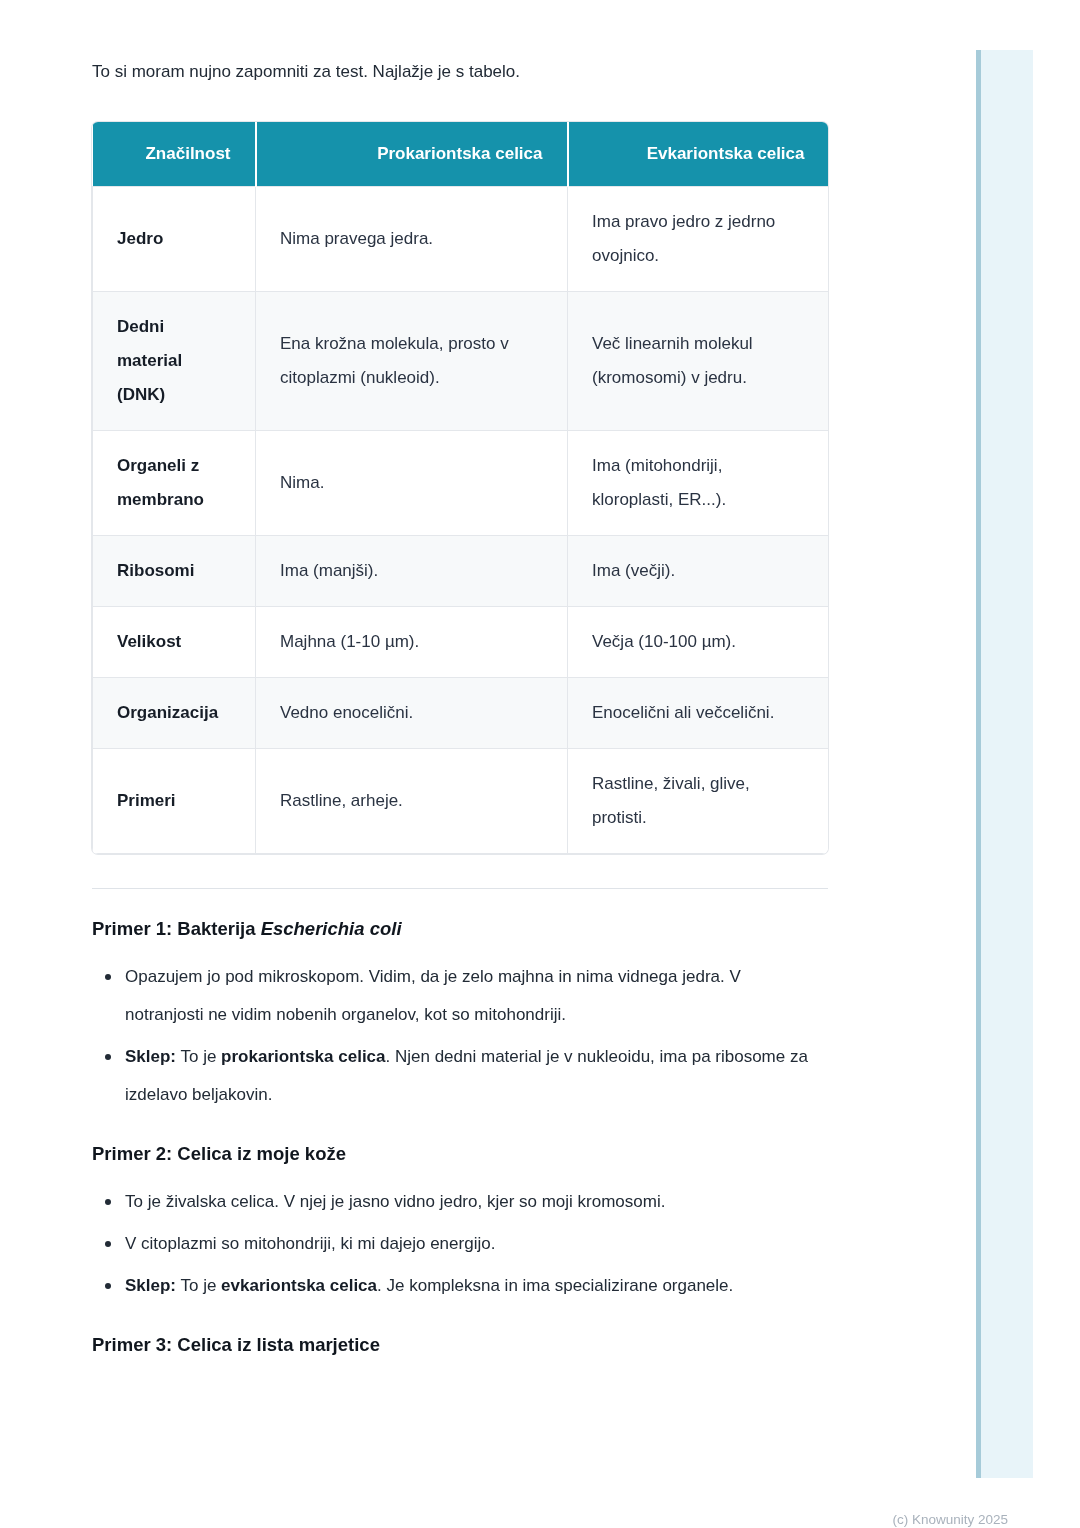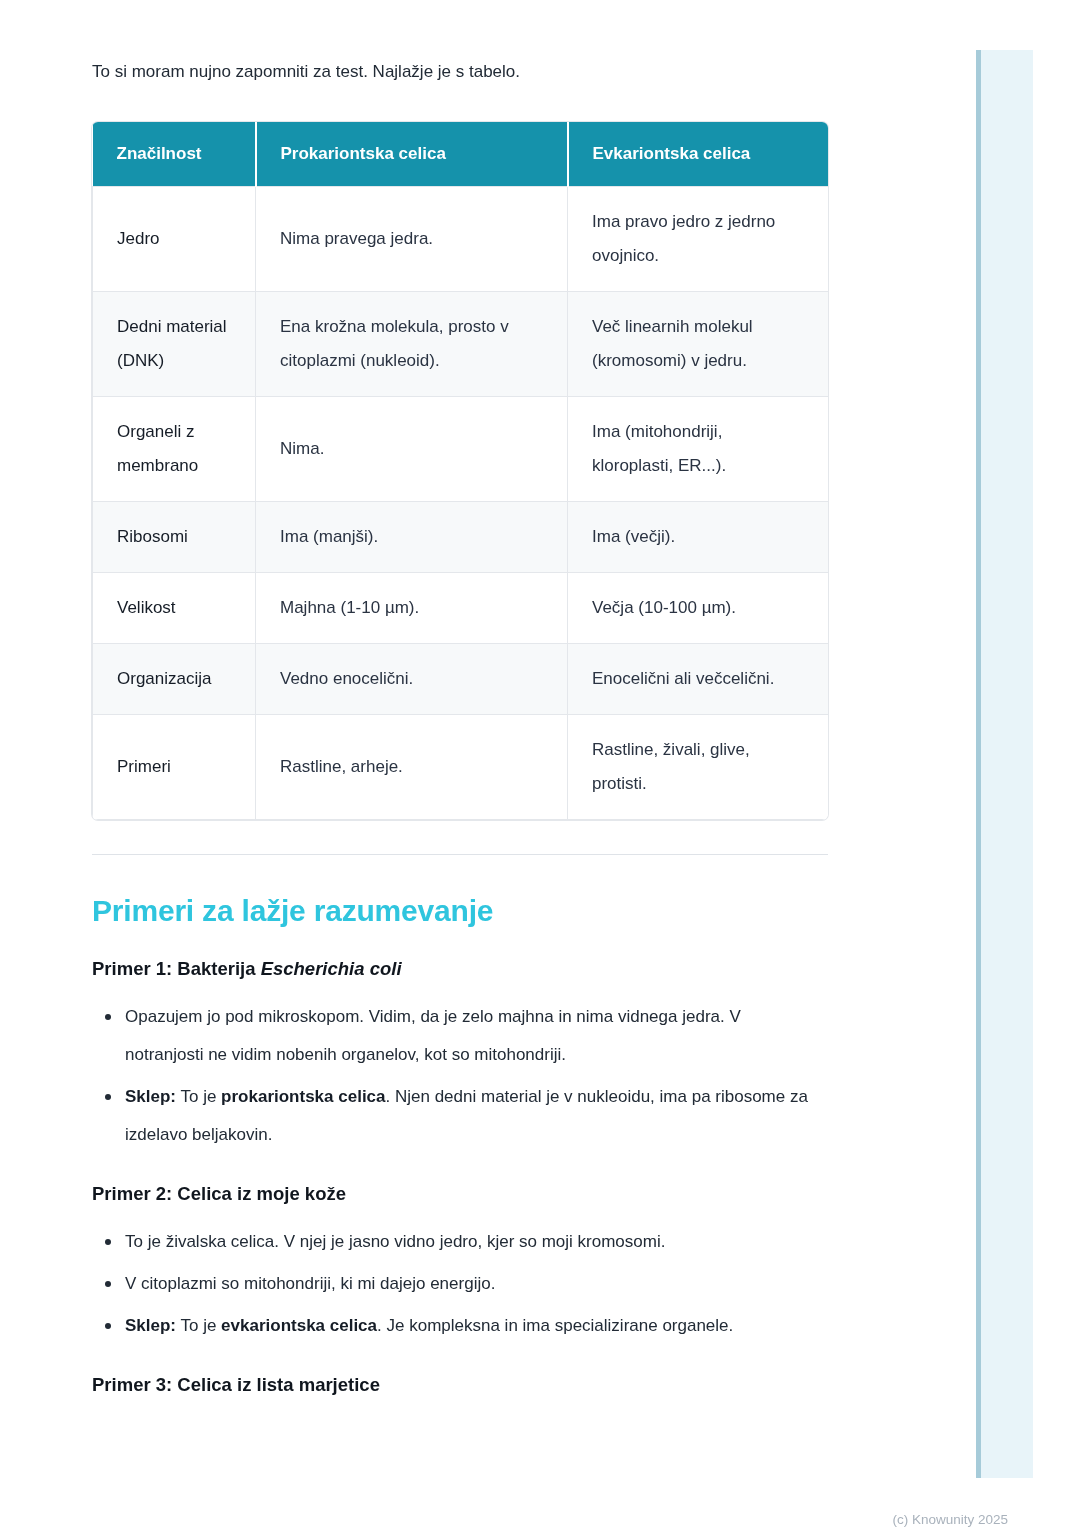--- a/index.html
+++ b/index.html
@@ -23,32 +23,32 @@
     overflow:hidden;
   }
   .page{position:relative;width:1080px;height:1528px;background:#ffffff;overflow:hidden;}
   .content{position:absolute;left:92px;top:0;width:736px;}
   .intro{margin:60px 0 0 0;font-size:17px;line-height:23px;color:var(--text);}
   .table-wrap{margin-top:39px;border-radius:6px;overflow:hidden;box-shadow:0 0 0 1px var(--border);}
   table{border-collapse:collapse;table-layout:fixed;width:736px;}
   col.c1{width:163px;} col.c2{width:312px;} col.c3{width:261px;}
   th{
     background:var(--header_bg);color:#ffffff;
-    font-size:17px;font-weight:600;text-align:left;
+    font-size:17px;font-weight:600;text-align:right;
     padding:22px 24px;border:none;
   }
   th:not(:last-child){border-right:2px solid #ffffff;}
   td{
     border:1px solid var(--border);
     font-size:17px;line-height:34px;
     padding:18px 24px;vertical-align:middle;
     color:#2a3342;background:#ffffff;
   }
   tbody tr:nth-child(even) td{background:var(--row_alt);}
-  td.feature{font-weight:400;color:var(--text_dark);}
+  td.feature{font-weight:700;color:var(--text_dark);}
   .divider{border:none;border-top:1px solid var(--divider);margin:34px 0 0 0;}
   h2{
     margin:38px 0 0 0;font-size:30px;line-height:36px;
     font-weight:700;color:var(--heading);letter-spacing:-0.2px;
   }
   h3{margin:28px 0 0 0;font-size:18.5px;line-height:24px;font-weight:700;color:#10161e;}
   h3 .i{font-style:italic;}
   ul{margin:17px 0 0 0;padding:0 0 0 33px;list-style:none;}
   li{position:relative;font-size:17px;line-height:38px;margin:0 8px 4px 0;color:var(--text);}
   li::before{
@@ -121,21 +121,20 @@
               <td class="feature">Primeri</td>
               <td>Rastline, arheje.</td>
               <td>Rastline, živali, glive, protisti.</td>
             </tr>
           </tbody>
       </table>
     </div>
 
     <hr class="divider">
 
-    <h2>Primeri za lažje razumevanje</h2>
 
     <div>
         <h3><span>Primer 1: Bakterija </span><span class="i">Escherichia coli</span></h3>
         <ul>
           <li><span>Opazujem jo pod mikroskopom. Vidim, da je zelo majhna in nima vidnega jedra. V notranjosti ne vidim nobenih organelov, kot so mitohondriji.</span></li>
           <li><span class="b">Sklep:</span><span> To je </span><span class="b">prokariontska celica</span><span>. Njen dedni material je v nukleoidu, ima pa ribosome za izdelavo beljakovin.</span></li>
         </ul>
         <h3><span>Primer 2: Celica iz moje kože</span></h3>
         <ul>
           <li><span>To je živalska celica. V njej je jasno vidno jedro, kjer so moji kromosomi.</span></li>

